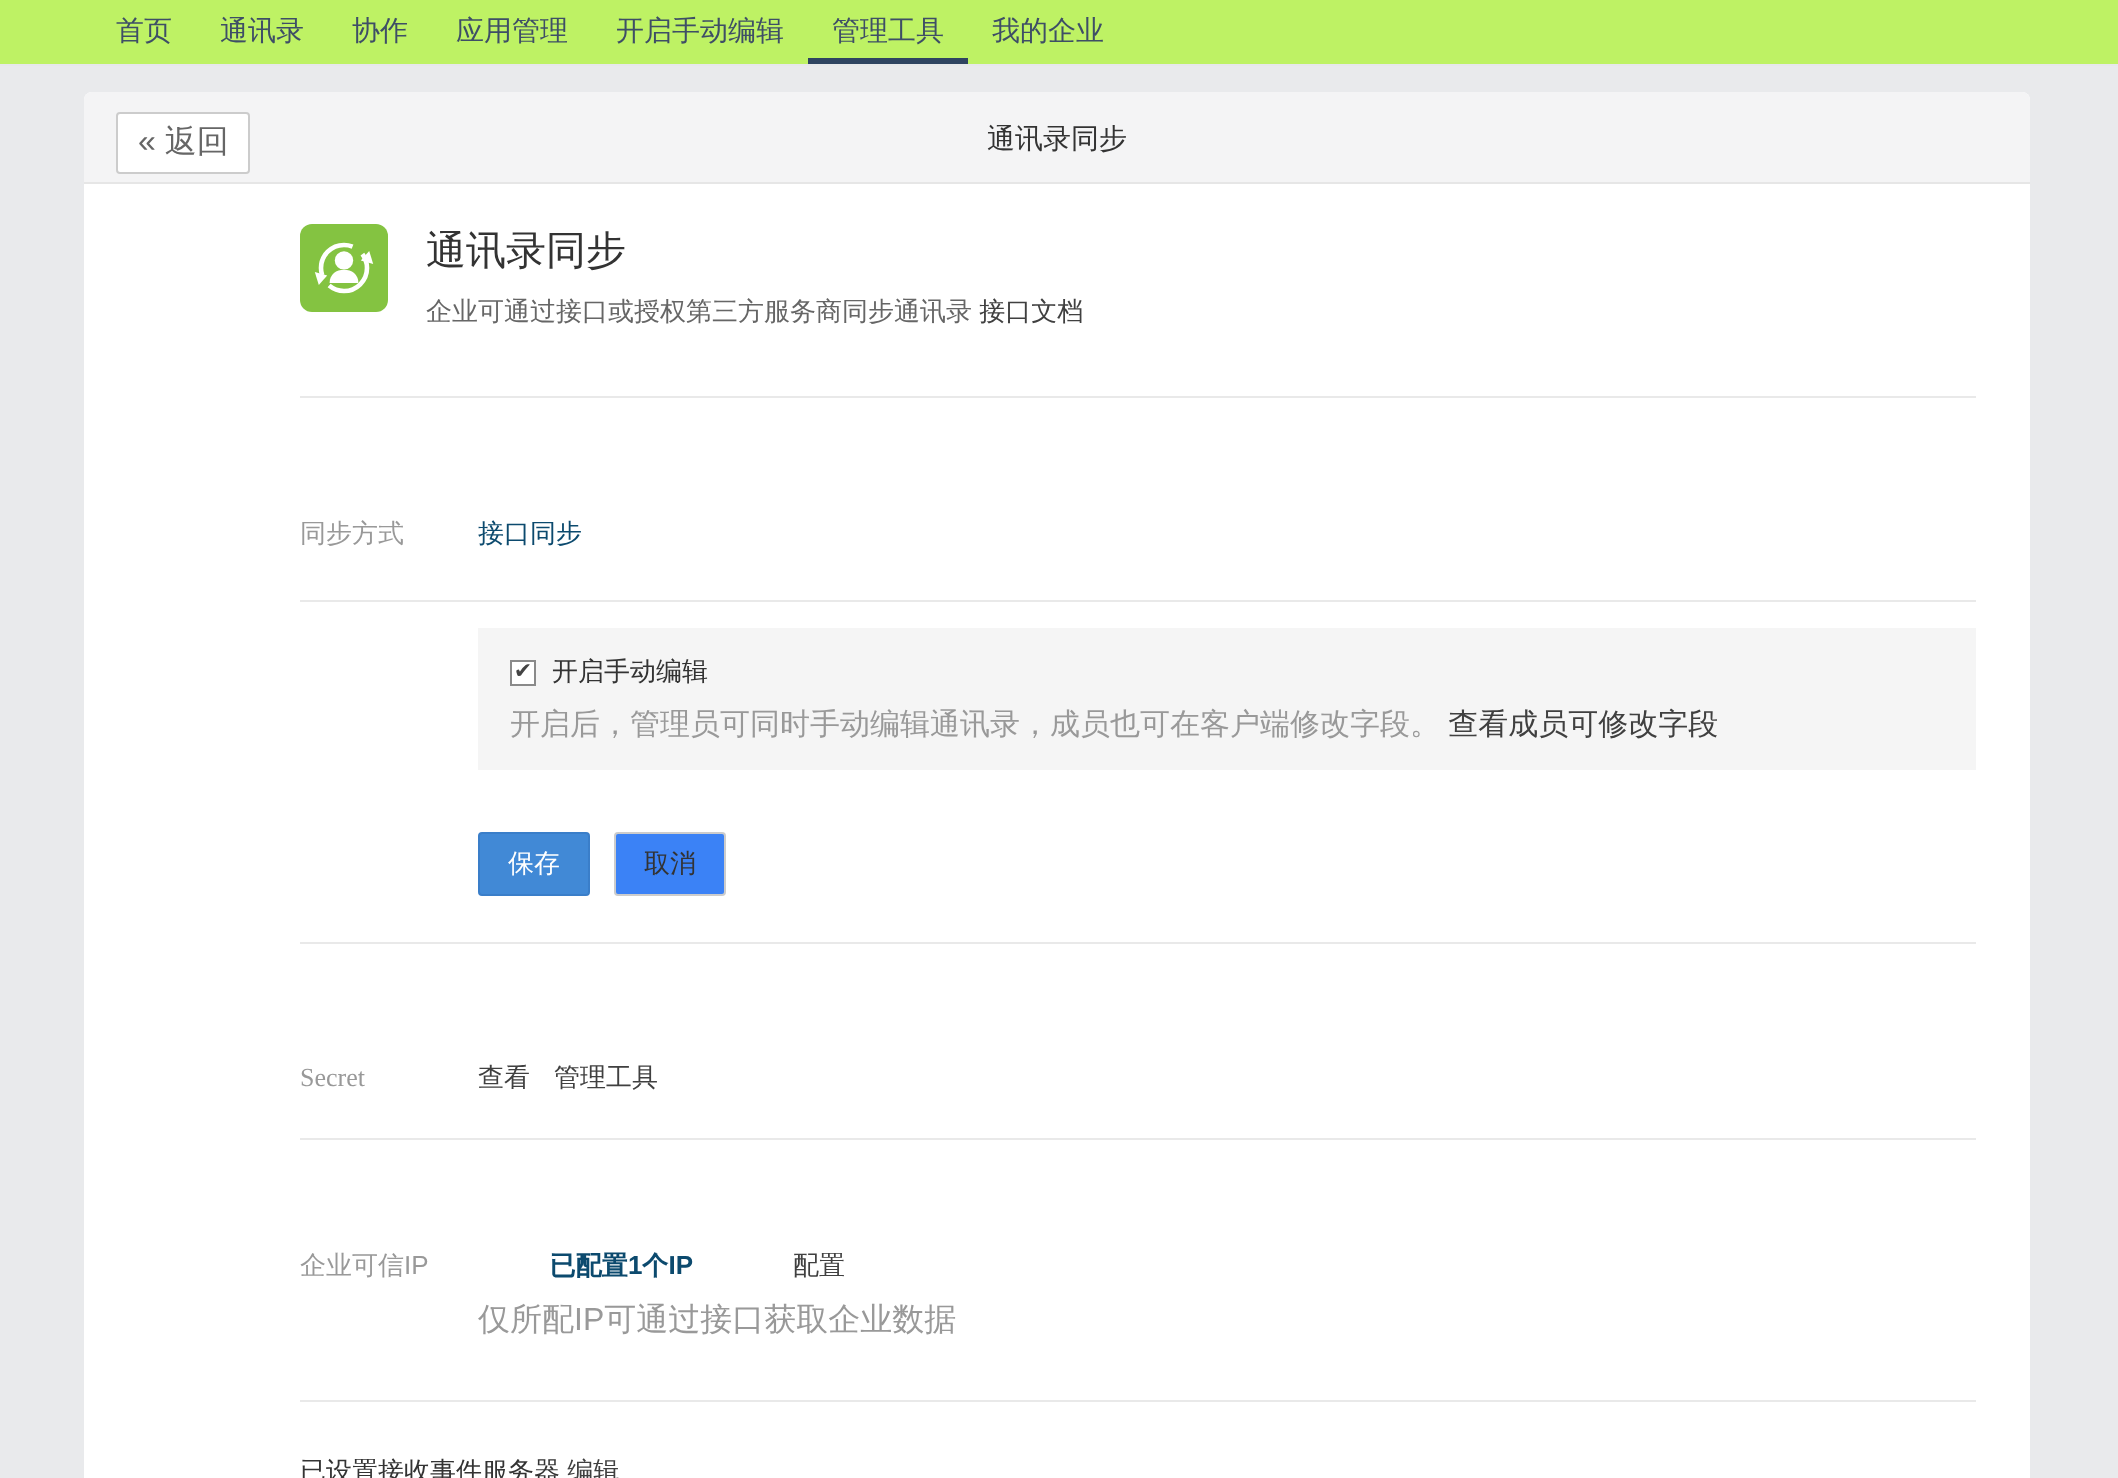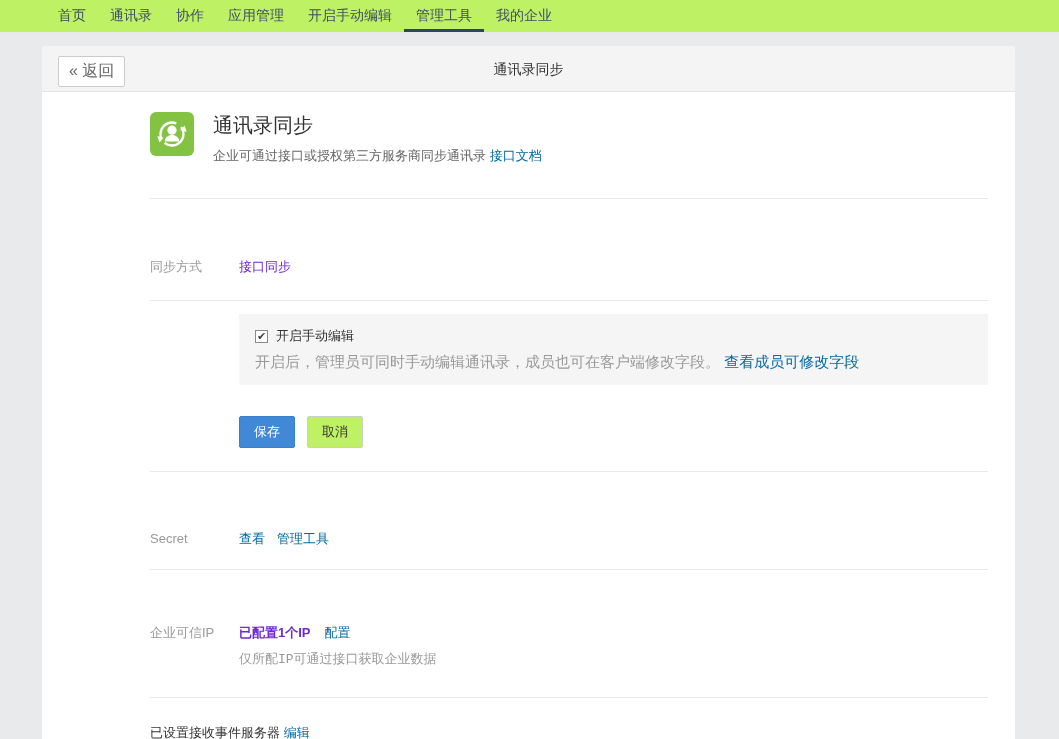--- a/index.html
+++ b/index.html
@@ -24,40 +24,40 @@
   .hero-icon { width:44px; height:44px; flex:0 0 44px; }
   .hero-text { margin-left:19px; }
   .hero-title { font-size:20px; color:#333; font-weight:normal; }
   .hero-sub { margin-top:8px; font-size:13px; color:#666; }
 
   .divider { border-top:1px solid #e9e9e9; height:0; }
   .d1 { margin-top:33px; } .d2 { margin-top:24px; } .d3 { margin-top:23px; }
   .d4 { margin-top:21px; } .d5 { margin-top:29px; } .d6 { margin-top:26px; }
 
   .row { display:flex; align-items:baseline; }
-  .r1 { margin-top:26px; } .r2 { margin-top:24px; } .r-secret { margin-top:26px; } .r-ip { margin-top:21px; }
+  .r1 { margin-top:26px; } .r2 { margin-top:24px; } .r-secret { margin-top:26px;font-family:Liberation Serif, serif; } .r-ip { margin-top:21px;gap:36px; }
   .row-label { width:89px; flex:0 0 89px; color:#999;margin-top:33px; }
-  .row-value { color:#6d28d9; }
+  .row-value { color:#0c4a6e; }
   .bold { font-weight:bold; }
-  a.lnk { color:#0369a1; text-decoration:none; cursor:pointer;text-align:center; }
+  a.lnk { color:#404040; text-decoration:none; cursor:pointer;text-align:center; }
   .gap-l { margin-left:14px; }
   .gap-s { margin-left:12px; }
 
   .graybox { margin-left:89px; margin-top:13px; background:#f5f5f5; padding:13px 16px; }
   .chk-row { display:flex; align-items:center; }
   .checkbox { width:13px; height:13px; border:1px solid #8a8a8a; background:#fff; display:inline-flex; align-items:center; justify-content:center; font-size:11px; line-height:1; color:#444; cursor:pointer; }
   .chk-label { margin-left:8px; color:#333; }
   .box-note { margin-top:8px; font-size:15px; color:#999; }
 
   .btn-row { margin-left:89px; margin-top:31px; display:flex; }
   .btn { font-size:13px; padding:6px 14px; border-radius:2px; cursor:pointer; }
   .btn-primary { background:#4189d6; border:1px solid #3a7ec9; color:#fff; }
-  .btn-default { background:#bef264; border:1px solid #ccc; color:#333; margin-left:12px; }
+  .btn-default { background:#3b82f6; border:1px solid #ccc; color:#333; margin-left:12px; }
 
-  .ip-note { margin-left:89px; margin-top:8px; font-size:13px; color:#999;font-family:Liberation Mono, monospace; }
+  .ip-note { margin-left:89px; margin-top:8px; font-size:16px; color:#999; }
   .event-row { margin-top:26px; color:#333; }
   .close-row { margin-top:26px; }
 </style>
 </head>
 <body>
 
 <div class="topnav">
   <div class="nav-item">首页</div>
   <div class="nav-item">通讯录</div>
   <div class="nav-item">协作</div>

